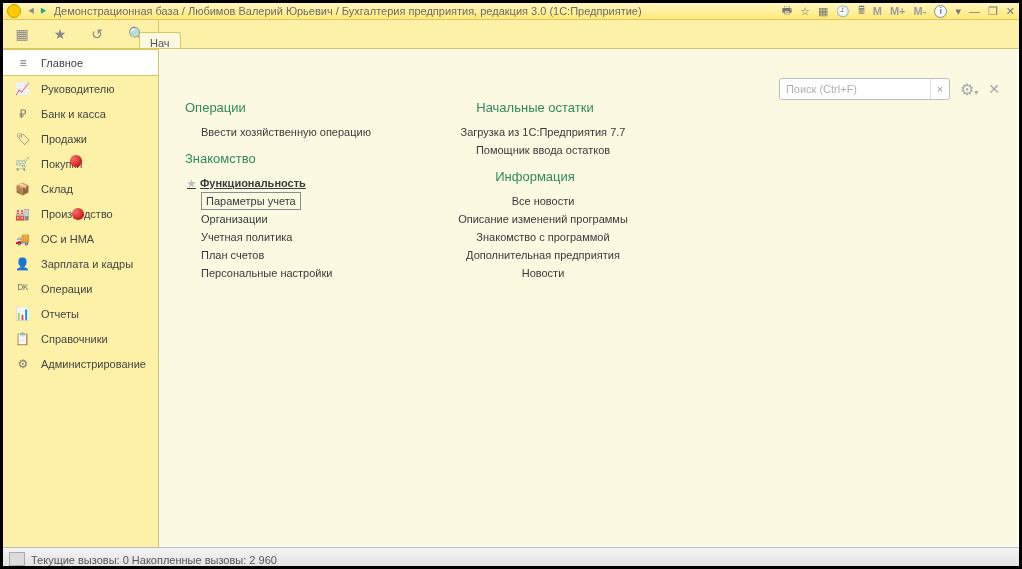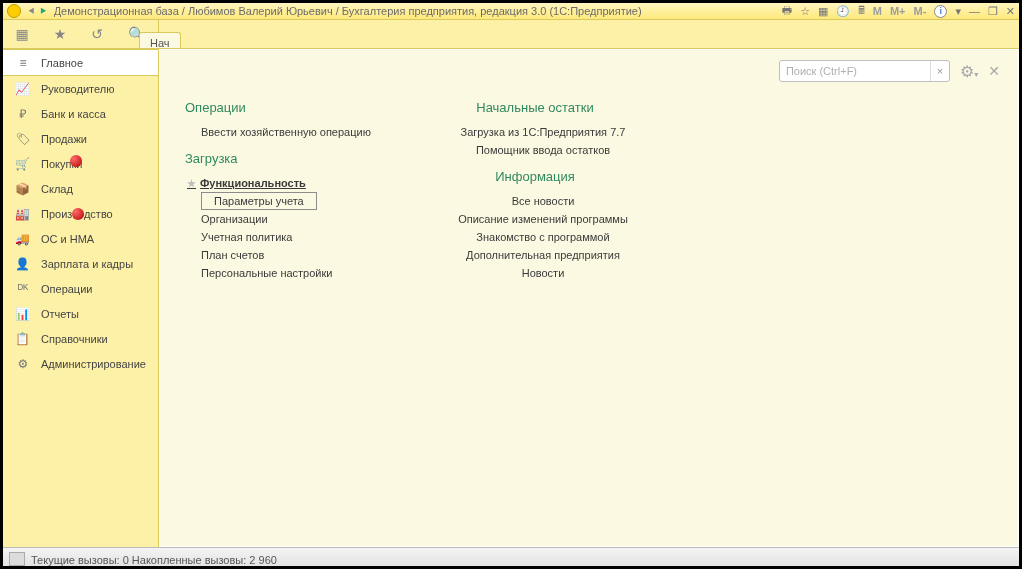--- a/index.html
+++ b/index.html
@@ -32,35 +32,35 @@
   .nav li .lbl {}
   .red-dot { position:absolute; width:12px; height:12px; background:radial-gradient(circle at 30% 30%, #ff6b6b, #b50000); border-radius:50%; z-index:100; }
 
   
   .main { flex:1; display:flex; flex-direction:column; background:#fcf9e2; min-width:0;}
   .tabstrip { height:28px; background:#fdf1a8; border-bottom:1px solid #d9c95d; display:flex; align-items:stretch; position:relative; }
   .tab { border:1px solid #d9c95d; border-bottom:none; background:#fcf9e2; margin-top:12px; border-radius:3px 3px 0 0; padding:4px 10px 0 10px; color:#555; font-size:11px; margin-left:-20px;}
   .main-content { flex:1; position:relative; overflow:hidden; border:1px solid #fff; }
 
   
-  .content-tools { position:absolute; top:10px; right:18px; display:flex; align-items:center; gap:10px; }
+  .content-tools { position:absolute; top:28px; right:18px; display:flex; align-items:center; gap:10px; }
   .searchbox { display:flex; align-items:center; border:1px solid #bfbfbf; background:#fff; border-radius:3px; height:20px; }
   .searchbox input { border:none; outline:none; width:138px; padding:0 6px; font-size:11px; background:transparent; color:#333;}
   .searchbox input::placeholder { color:#b0b0b0; }
   .searchbox .clear { width:18px; text-align:center; color:#999; border-left:1px solid #ddd; height:100%; line-height:20px; cursor:default;}
   .gear { color:#a8a8a8; font-size:16px; }
   .closex { color:#a8a8a8; font-size:14px; }
 
   
   .columns { position:absolute; top:40px; left:25px; right:20px; bottom:10px; display:flex; gap:40px;}
   .col { display:flex; flex-direction:column; }
   .section-title { color:#2f8a60; font-size:13px; margin:10px 0 8px 0; }
   .item { color:#3a3a3a; font-size:11px; padding:3px 0 3px 16px; }
   .item.linked { text-decoration:underline;font-weight:bold; }
-  .item.boxed { display:inline-block; border:1px solid #8c8c8c; padding:2px 12px; margin-left:16px;}
+  .item.boxed { display:inline-block; border:1px solid #8c8c8c; padding:2px 4px; margin-left:16px;}
   .item .star { color:#bfbfbf; margin-right:4px; margin-left:-14px; font-size:10px;}
 
   
   .statusbar { height:18px; background:linear-gradient(#f4f4f4,#e3e3e3); border-top:1px solid #bcbcbc; display:flex; align-items:flex-end; padding:0 6px; color:#555; font-size:11px;}
   .statusbar .sicon { width:14px; height:12px; background:#dcdcdc; border:1px solid #aaa; margin-right:6px; }
 </style>
 </head>
 <body>
 
 <div class="frame">
@@ -170,21 +170,21 @@
           </div>
           <span class="gear">⚙<small style="font-size:8px;">▾</small></span>
           <span class="closex">✕</span>
         </div>
 
         <div class="columns">
           <div class="col" style="width:200px;">
             <div class="section-title">Операции</div>
             <div class="item">Ввести хозяйственную операцию</div>
 
-            <div class="section-title">Загрузка</div>
+            <div class="section-title">Знакомство</div>
             <div class="item linked"><span class="star">★</span><span>Функциональность</span></div>
             <div><span class="item boxed">Параметры учета</span></div>
             <div class="item">Организации</div>
             <div class="item">Учетная политика</div>
             <div class="item">План счетов</div>
             <div class="item">Персональные настройки</div>
           </div>
 
           <div class="col" style="width:220px;align-items:center;">
             <div class="section-title">Начальные остатки</div>

